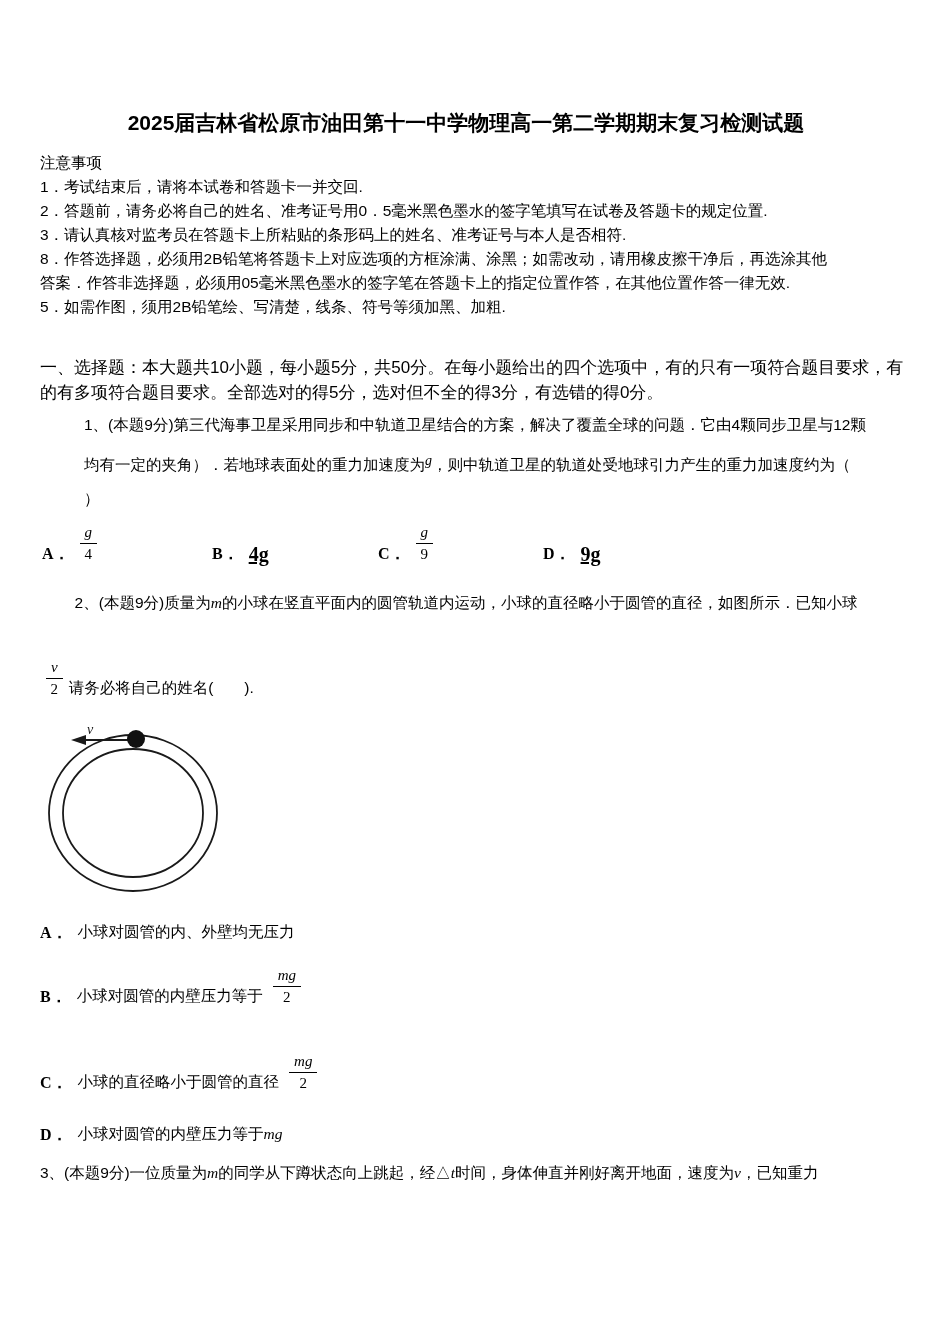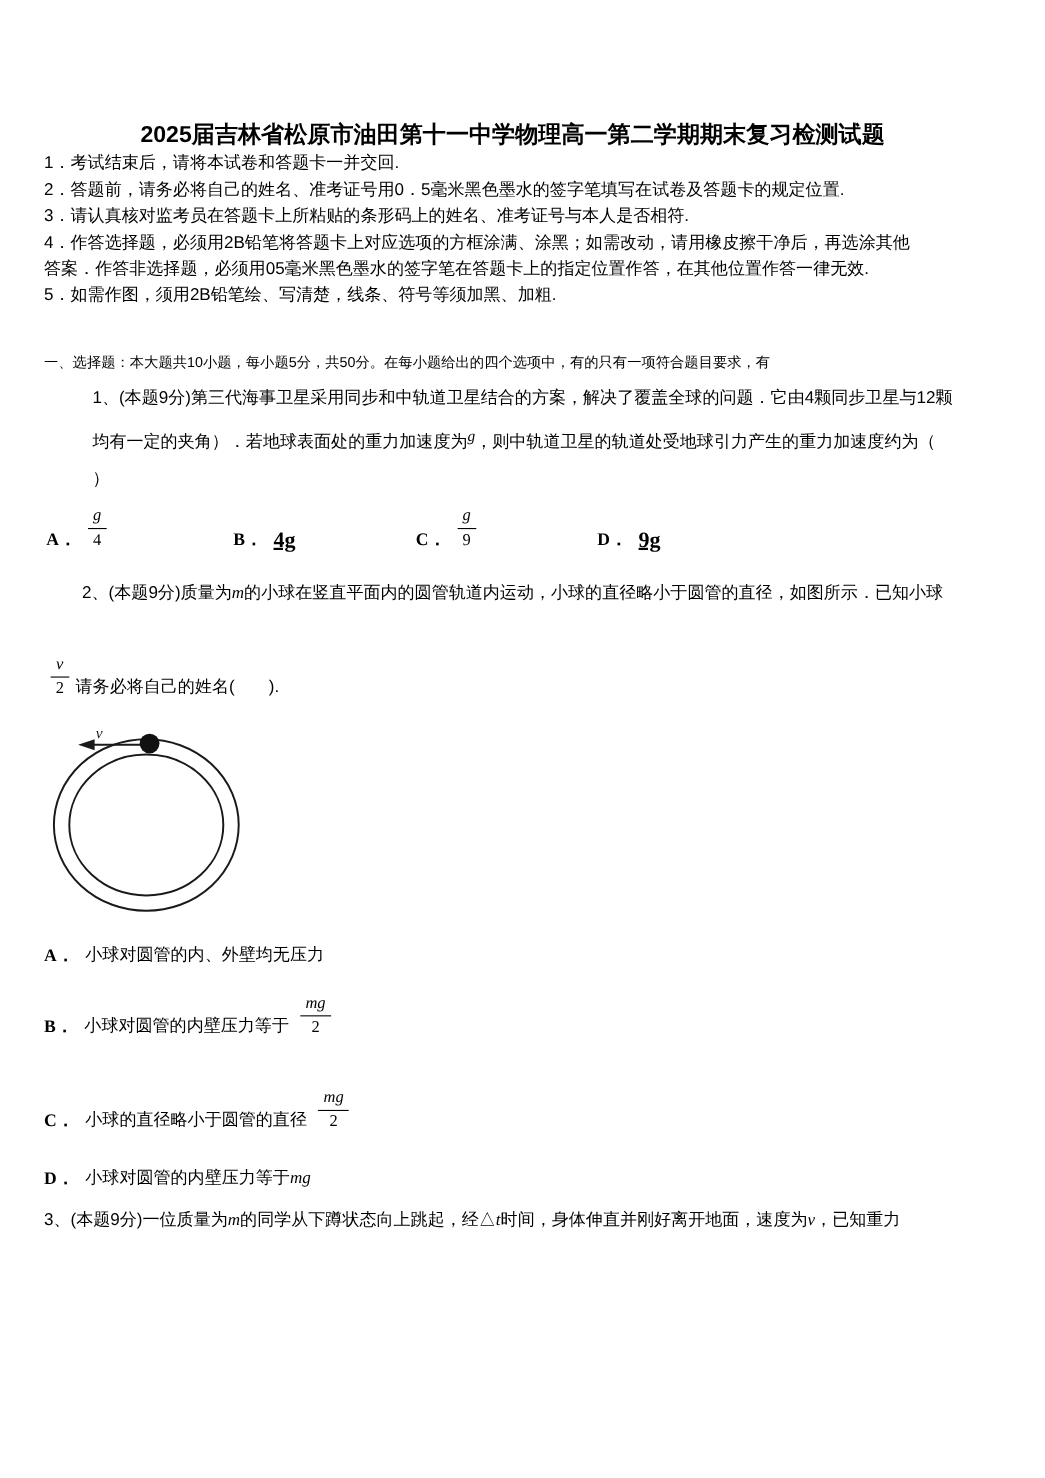--- a/index.html
+++ b/index.html
@@ -5,21 +5,21 @@
   html,body { margin:0; padding:0; background:#ffffff; }
   body { width:950px; height:1344px; color:#000; font-family:"Liberation Sans", sans-serif; }
   .page { box-sizing:border-box; width:950px; height:1344px; padding:108px 58px 0 40px; background:#ffffff; overflow:hidden; }
 
   .title { font-size:21px; font-weight:700; text-align:center; line-height:29px; white-space:nowrap; }
 
   .notice-head { margin-top:14px; font-size:15.5px; line-height:24px; }
   .nline { font-size:15.5px; line-height:24px; white-space:nowrap; }
 
   .sec { margin-top:36px; }
-  .sline { font-size:13px; line-height:25px; white-space:nowrap; }
+  .sline { font-size:17px; line-height:25px; white-space:nowrap; }
 
   .q1l { font-size:15.5px; line-height:40px; white-space:nowrap;margin-left:44px; }
   .q1l4 { line-height:26px; }
 
   .optrow { position:relative; height:50px; margin-top:4px; }
   .opt { position:absolute; bottom:2px; display:flex; align-items:flex-end; }
   .opt.a { left:2px; } .opt.b { left:172px; } .opt.c { left:338px; } .opt.d { left:503px; }
   .olab { font-family:"Liberation Serif", serif; font-weight:700; font-size:16px; line-height:20px; }
   .oval { font-family:"Liberation Serif", serif; font-weight:700; font-size:20px; line-height:20px; margin-left:10px;text-decoration:underline; }
 
@@ -46,29 +46,31 @@
 
   .q3l { margin-top:16px; font-size:15.5px; line-height:24px; white-space:nowrap; }
 </style>
 </head>
 <body>
 
 <div class="page">
 
   <div class="title">2025届吉林省松原市油田第十一中学物理高一第二学期期末复习检测试题</div>
 
+  <div class="notice-head">注意事项</div>
   <div class="nline">1．考试结束后，请将本试卷和答题卡一并交回.</div>
   <div class="nline">2．答题前，请务必将自己的姓名、准考证号用0．5毫米黑色墨水的签字笔填写在试卷及答题卡的规定位置.</div>
   <div class="nline">3．请认真核对监考员在答题卡上所粘贴的条形码上的姓名、准考证号与本人是否相符.</div>
-  <div class="nline">4．作答选择题，必须用2B铅笔将答题卡上对应选项的方框涂满、涂黑；如需改动，请用橡皮擦干净后，再选涂其他</div>
+  <div class="nline">8．作答选择题，必须用2B铅笔将答题卡上对应选项的方框涂满、涂黑；如需改动，请用橡皮擦干净后，再选涂其他</div>
   <div class="nline">答案．作答非选择题，必须用05毫米黑色墨水的签字笔在答题卡上的指定位置作答，在其他位置作答一律无效.</div>
   <div class="nline">5．如需作图，须用2B铅笔绘、写清楚，线条、符号等须加黑、加粗.</div>
 
   <div class="sec">
     <div class="sline">一、选择题：本大题共10小题，每小题5分，共50分。在每小题给出的四个选项中，有的只有一项符合题目要求，有</div>
+    <div class="sline">的有多项符合题目要求。全部选对的得5分，选对但不全的得3分，有选错的得0分。</div>
   </div>
 
   <div>
     <div class="q1l">1、(本题9分)第三代海事卫星采用同步和中轨道卫星结合的方案，解决了覆盖全球的问题．它由4颗同步卫星与12颗</div>
     <div class="q1l"><span>均有一定的夹角）．若地球表面处的重力加速度为</span><span class="vi sup">g</span><span>，则中轨道卫星的轨道处受地球引力产生的重力加速度约为（</span></div>
     <div class="q1l q1l4">）</div>
 
     <div class="optrow">
       <div class="opt a">
         <span class="olab">A．</span>

